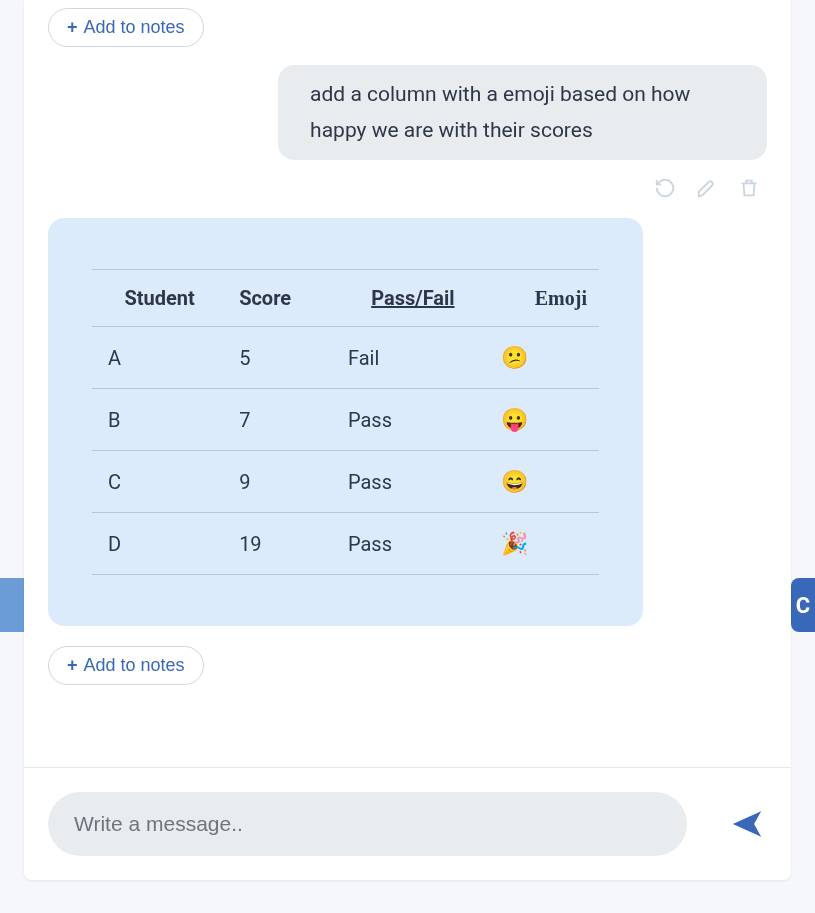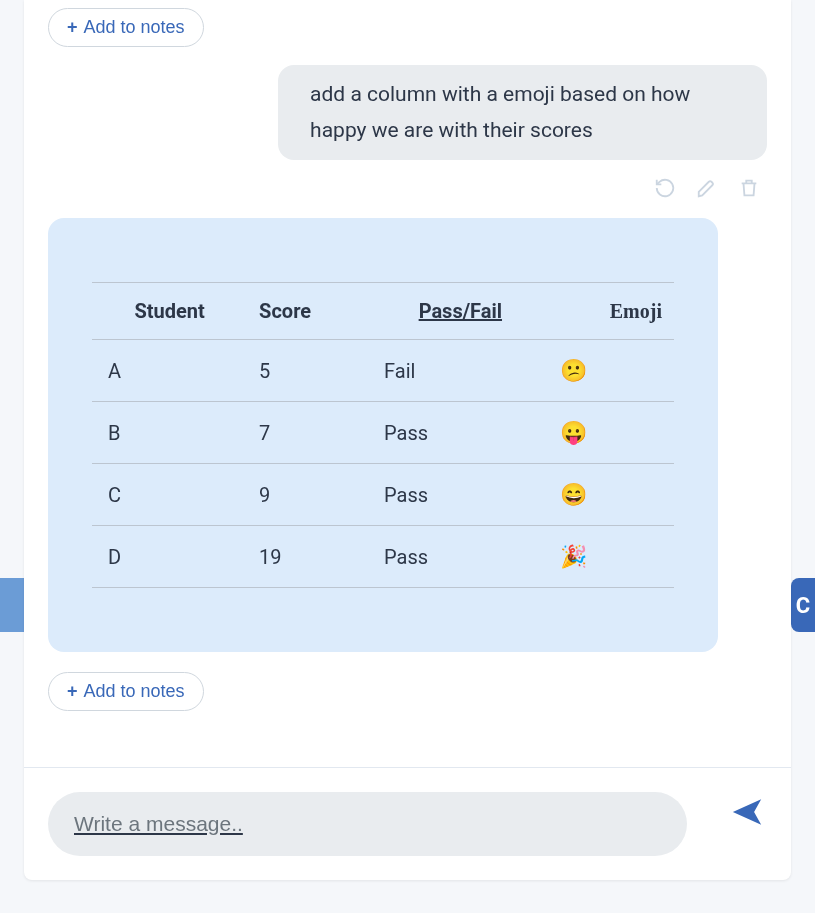--- a/index.html
+++ b/index.html
@@ -74,22 +74,22 @@
     .msg-action svg {
       width: 22px;
       height: 22px;
       stroke: currentColor;
       fill: none;
       stroke-width: 2;
     }
     .assistant-card {
       background: #dcebfb;
       border-radius: 16px;
-      padding: 64px 44px;
-      width: 670px;
+      padding: 51px 44px;
+      width: 595px;
       margin-bottom: 12px;
     }
     table {
       width: 100%;
       border-collapse: collapse;
       font-size: 20px;
     }
     thead th {
       text-align: left;
       font-weight: 700;
@@ -107,22 +107,22 @@
     thead th:nth-child(2) { text-align: left; }
     thead th:nth-child(3) { text-align: center; text-decoration: underline; }
     thead th:nth-child(4) { text-align: right; font-family: Liberation Serif, serif; }
     tbody td:first-child { padding-left: 16px; }
     .emoji-cell { font-size: 22px; }
 
     .composer-wrap {
       border-top: 1px solid #e2e8f0;
       padding: 24px;
       display: flex;
+      align-items: center;
       gap: 40px;
-      text-decoration: underline;
     }
     .composer-input {
       flex: 1;
       background: #e9ecef;
       border: none;
       border-radius: 999px;
       padding: 20px 26px;
       font-size: 21px;
       color: #6c757d;
       outline: none;

